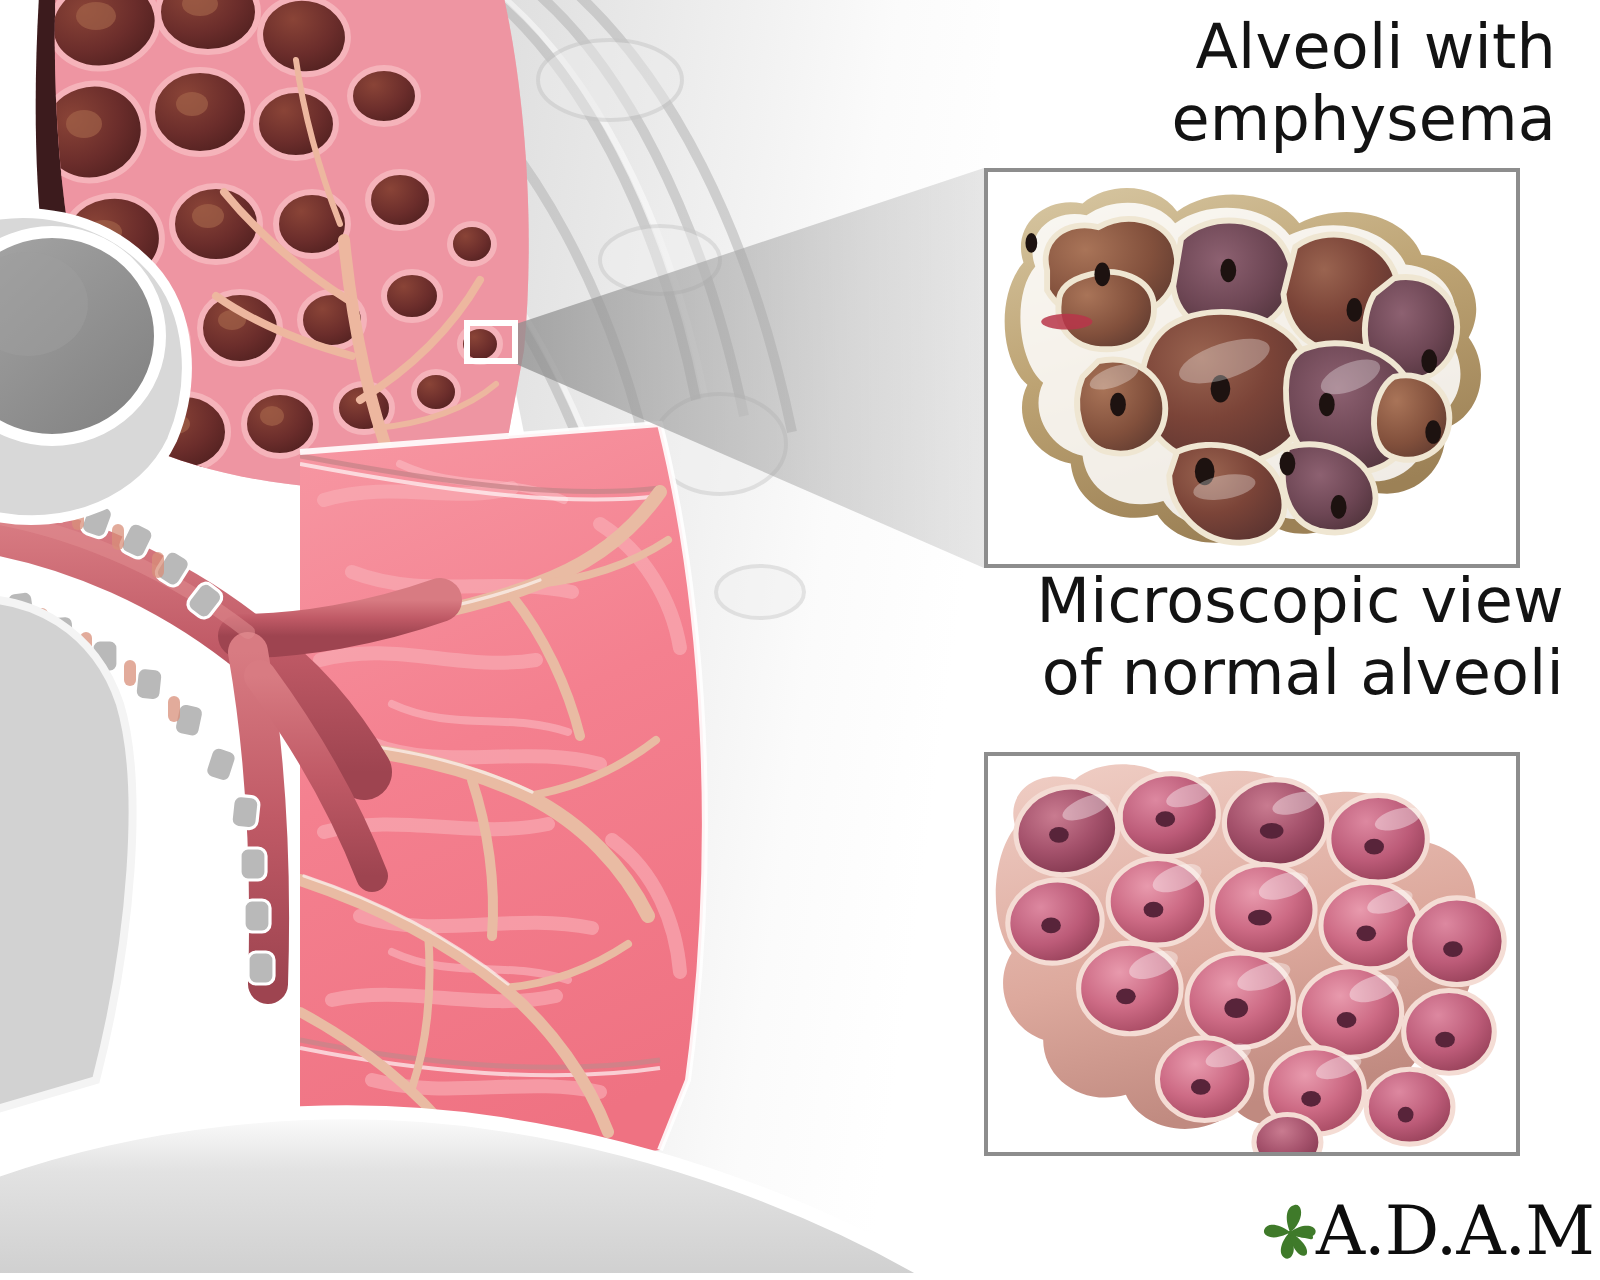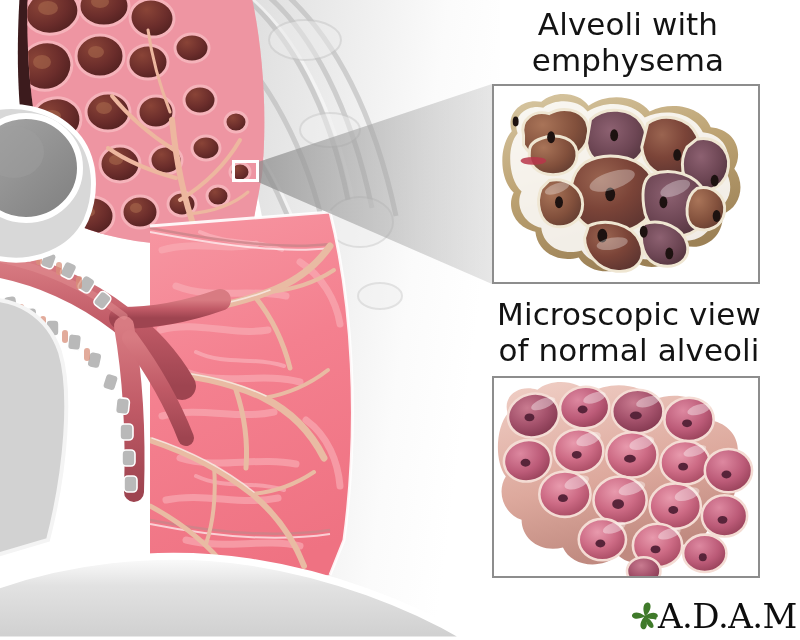--- a/index.html
+++ b/index.html
@@ -1,26 +1,26 @@
 <!DOCTYPE html>
 <html><head>
 <meta charset="utf-8">
 <style>
   html,body{margin:0;padding:0;background:#fff;}
   body{width:800px;height:640px;font-family:"Liberation Sans",sans-serif;overflow:hidden;}
   #stage{position:relative;width:800px;height:640px;background:#ffffff;}
 
   
   .panel-title{
-    position:absolute;text-align:center;color:#131313;
+    position:absolute;text-align:right;color:#131313;
     font-family:"DejaVu Sans","Liberation Sans",sans-serif;
     font-size:31px;line-height:36px;letter-spacing:.1px;white-space:pre-line;
   }
   #title-emphysema{left:478px;top:6px;width:300px;}
-  #title-normal{left:476px;top:296px;width:306px;}
+  #title-normal{left:476px;top:283px;width:306px;}
 
   
   .inset{
     position:absolute;background:#ffffff;
     border:2px solid #8d8d8d;box-sizing:border-box;overflow:hidden;
   }
   #panel-emphysema{left:492px;top:84px;width:268px;height:200px;}
   #panel-normal{left:492px;top:376px;width:268px;height:202px;}
   .inset-canvas{position:absolute;inset:0;}
 

